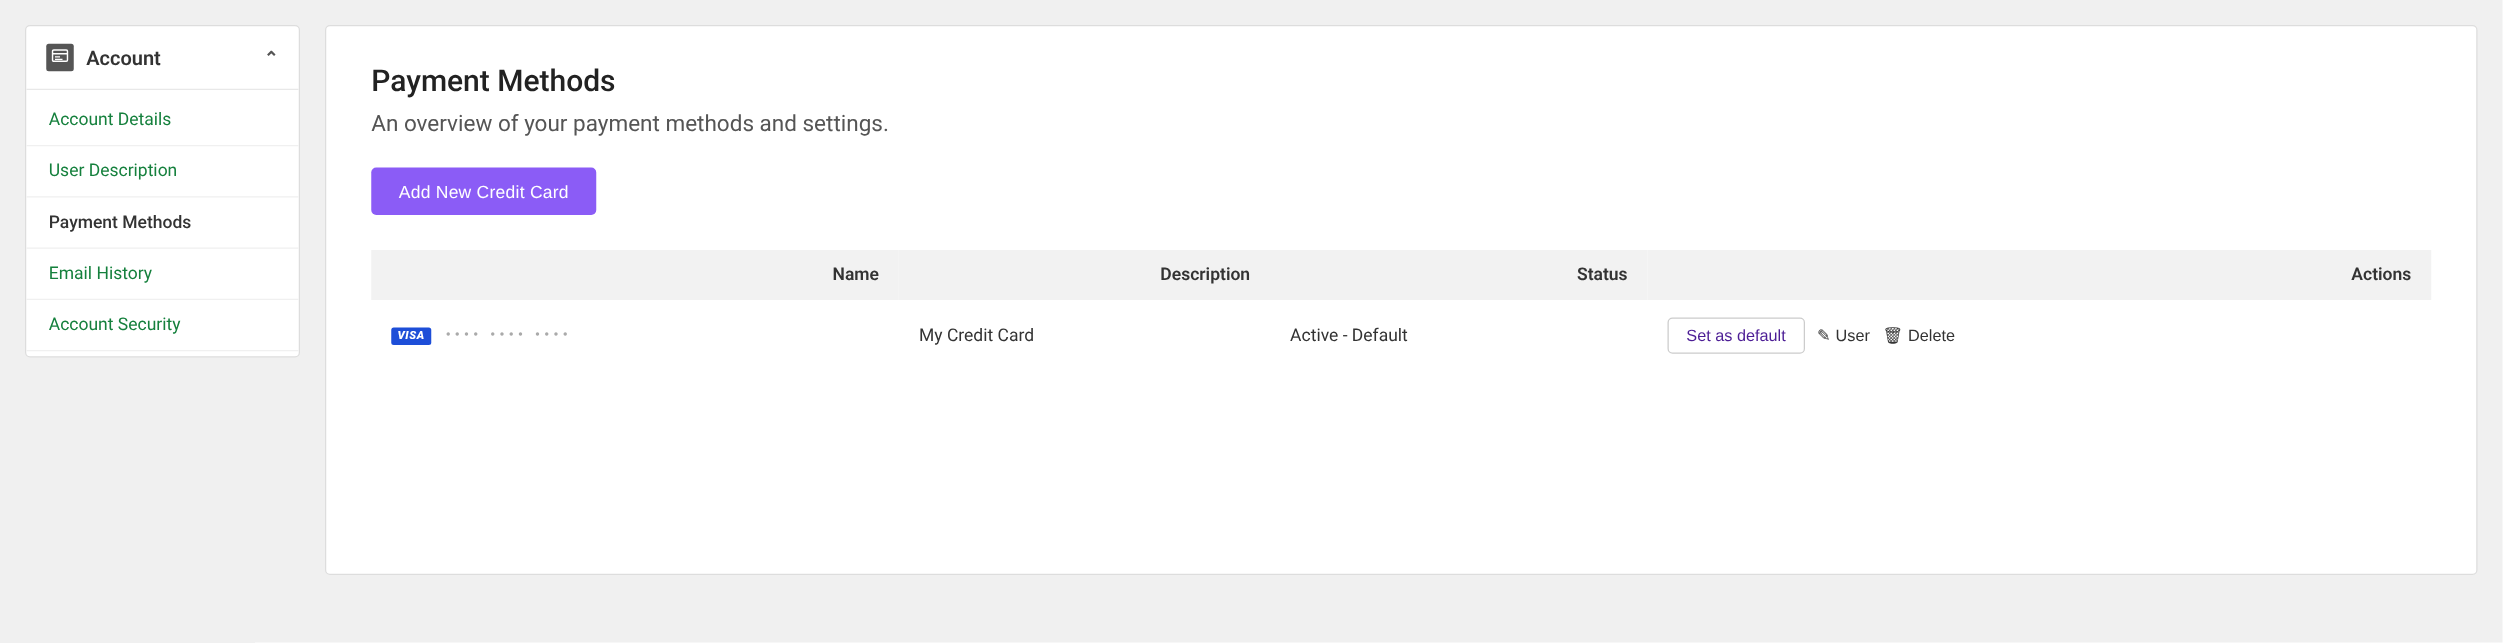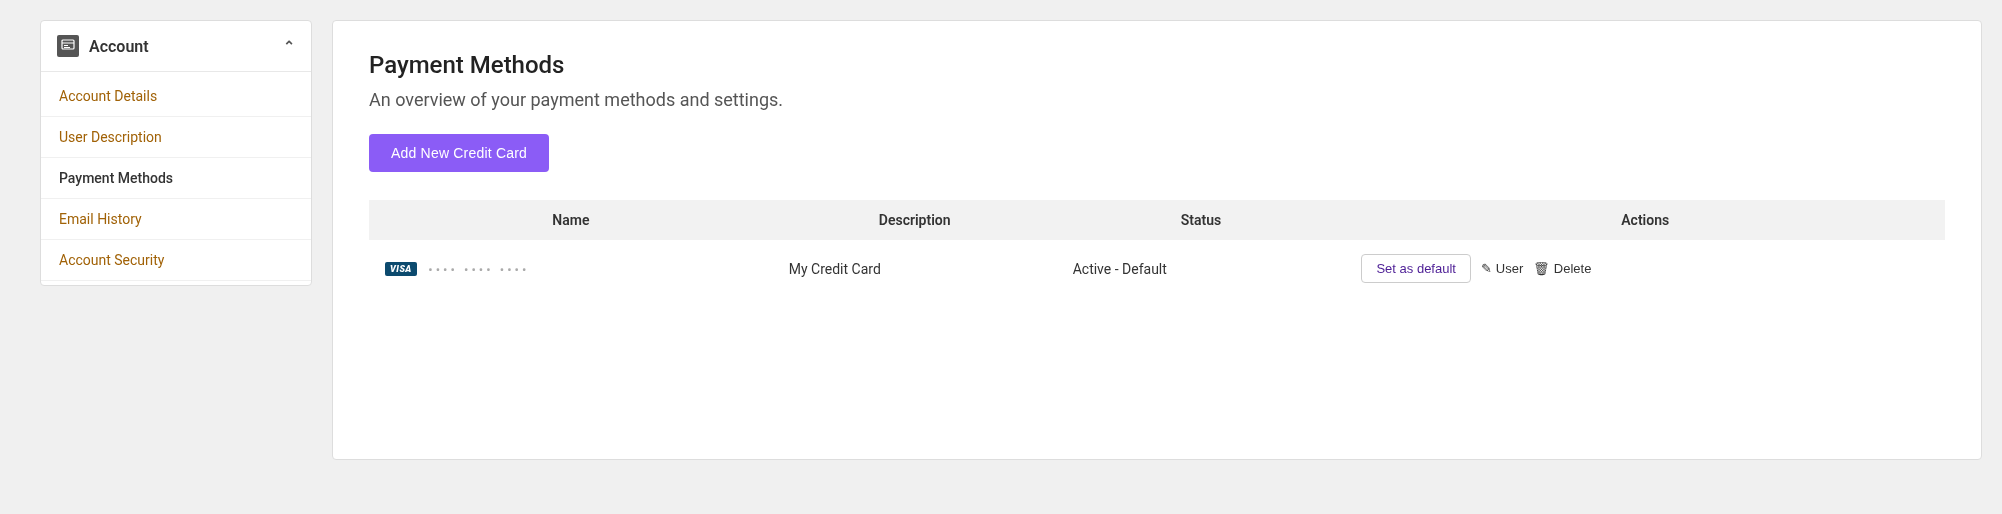--- a/index.html
+++ b/index.html
@@ -7,27 +7,26 @@
       background: #f0f0f0;
       font-family: -apple-system, BlinkMacSystemFont, "Segoe UI", Roboto, Arial, sans-serif;
       font-size: 15px;
       color: #333;
       display: flex;
       align-items: flex-start;
       padding: 20px;
       min-height: 514px;
     }
     .sidebar {
-      width: 272px;
+      width: 220px;
       background: #fff;
       border: 1px solid #ddd;
       border-radius: 4px;
       flex-shrink: 0;
       overflow: hidden;
-      margin-left: 20px;
     }
     .sidebar-header {
       display: flex;
       align-items: center;
       justify-content: space-between;
       padding: 14px 16px;
       border-bottom: 1px solid #e8e8e8;
       font-weight: 600;
       font-size: 16px;
     }
@@ -51,21 +50,21 @@
       font-size: 14px;
       color: #555;
     }
     .sidebar-nav {
       padding: 4px 0;
     }
     .sidebar-item {
       padding: 12px 18px;
       cursor: pointer;
       font-size: 14px;
-      color: #a16207;
+      color: #15803d;
       border-bottom: 1px solid #f0f0f0;
     }
     .sidebar-item.active {
       color: #333;
       font-weight: 500;
     }
     .main-content {
       flex: 1;
       margin-left: 20px;
       background: #fff;
@@ -100,37 +99,37 @@
     .table {
       width: 100%;
       border-collapse: collapse;
       font-size: 14px;
     }
     .table thead tr {
       background: #f2f2f2;
     }
     .table th {
       padding: 12px 16px;
-      text-align: center;
+      text-align: right;
       font-weight: 600;
       color: #333;
       font-size: 14px;
     }
     .table td {
       padding: 14px 16px;
       border-bottom: 1px solid #eee;
       color: #333;
       vertical-align: middle;
     }
     .table tbody tr:last-child td {
       border-bottom: none;
     }
     .visa-badge {
       display: inline-block;
-      background: #0c4a6e;
+      background: #1d4ed8;
       color: #fff;
       font-size: 9px;
       font-weight: 900;
       padding: 2px 5px;
       border-radius: 2px;
       letter-spacing: 0.5px;
       vertical-align: middle;
       margin-right: 8px;
       font-style: italic;
     }

